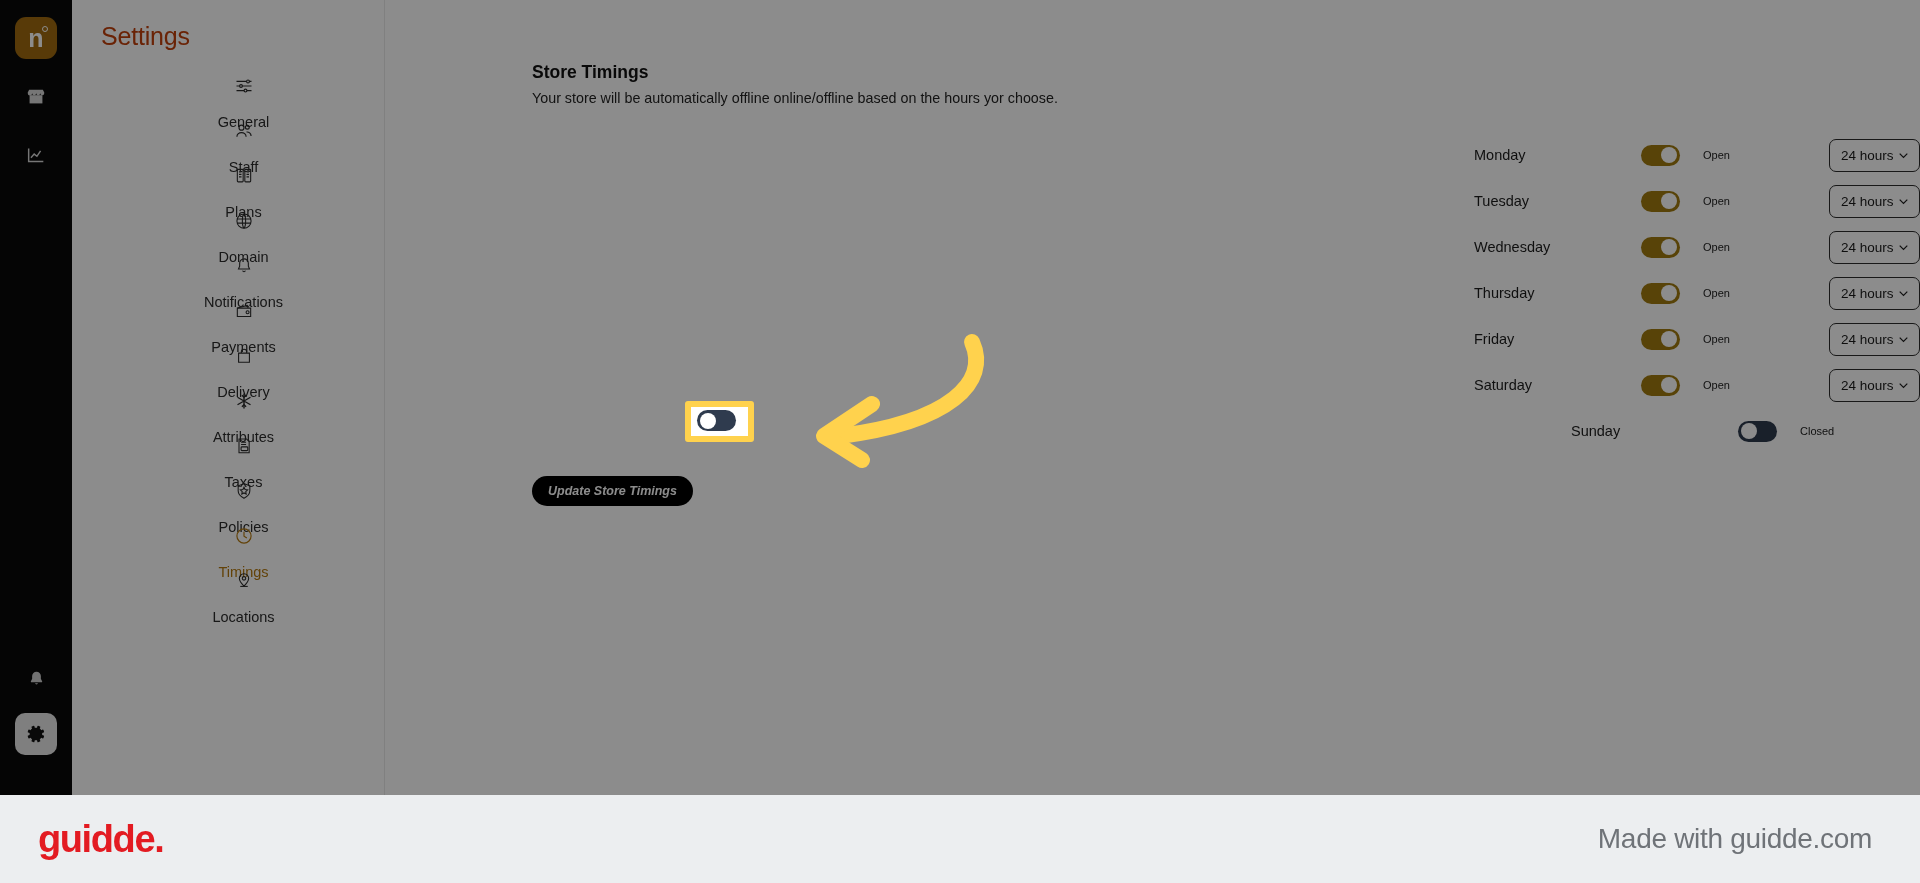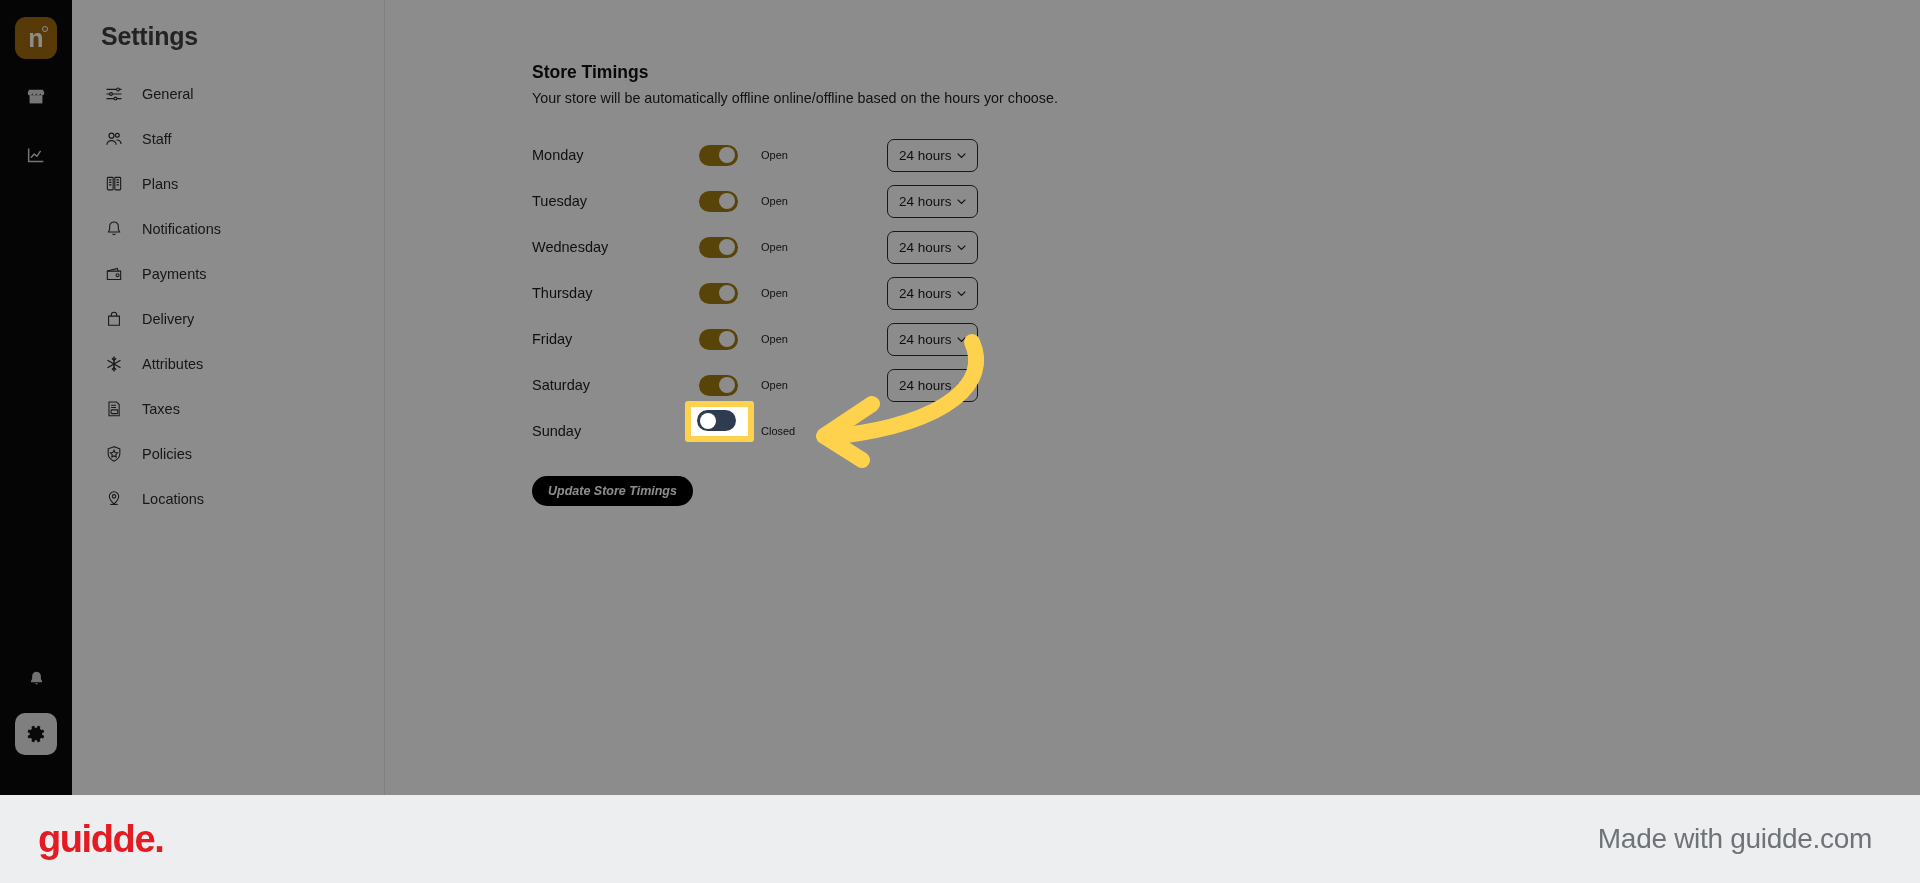--- a/index.html
+++ b/index.html
@@ -58,42 +58,42 @@
     color: #111;
   }
 
   
   .sidebar {
     position: absolute; left: 72px; top: 0; width: 313px; height: 795px;
     background: #ffffff;
     border-right: 1px solid #e9e9e9;
   }
   .sidebar-title {
-    font-size: 25px; font-weight: 700; color: #404040;
+    font-size: 25px; font-weight: 400; color: #c2410c;
     margin: 22px 0 0 29px; letter-spacing: -0.2px;
   }
   .nav { margin-top: 24px; }
   .nav-item {
     display: flex; align-items: center; gap: 18px;
     height: 38px; padding-left: 31px; margin-bottom: 7px;
-    color: #2c2c2c; font-size: 14.5px;
+    color: #2c2c2c; font-size: 14.5px; flex-direction: column;
   }
   .nav-item.active { color: #b4790f; }
   .nav-icon { width: 21px; height: 21px; display: flex; align-items: center; justify-content: center; flex: 0 0 21px; }
   .nav-icon svg { display: block; }
 
   
   .main { position: absolute; left: 385px; top: 0; right: 0; height: 795px; background: #fff; }
   .content { padding: 62px 0 0 147px; }
   .sec-title { font-size: 17.5px; font-weight: 700; color: #111; }
   .sec-sub { font-size: 14.3px; color: #232323; margin-top: 7px; }
 
   .days { margin-top: 26px; }
   .day-row {
-    display: flex; align-items: center; height: 46px;
+    display: flex; align-items: center; height: 46px; justify-content: flex-end;
   }
   .day-name { width: 167px; font-size: 14.5px; color: #1d1d1d; }
   .toggle-cell { width: 60px; display: flex; align-items: center; }
   .toggle {
     width: 39px; height: 21px; border-radius: 11px;
     background: #a07a10; position: relative; flex: 0 0 39px;
   }
   .toggle .knob {
     position: absolute; top: 2.5px; left: 20px;
     width: 16px; height: 16px; border-radius: 50%; background: #fff;
@@ -219,20 +219,29 @@
           <span class="nav-icon">
             <svg width="20" height="20" viewBox="0 0 24 24" fill="none" stroke="currentColor" stroke-width="1.3">
               <rect x="4" y="4" width="7" height="15" rx="1"></rect>
                 <rect x="13" y="4" width="7" height="15" rx="1"></rect>
               <path d="M6 7h3M6 10h3M6 13h3M15 7h3M15 10h3M15 13h3"></path>
             </svg>
           </span>
           <span>Plans</span>
         </div>
 
+        <div class="nav-item">
+          <span class="nav-icon">
+            <svg width="20" height="20" viewBox="0 0 24 24" fill="none" stroke="currentColor" stroke-width="1.3">
+              <circle cx="12" cy="12" r="8.5"></circle>
+              <path d="M12 3.5c-2.6 2.3-2.6 14.7 0 17M12 3.5c2.6 2.3 2.6 14.7 0 17M3.8 9.5h16.4M3.8 14.5h16.4"></path>
+            </svg>
+          </span>
+          <span>Domain</span>
+        </div>
 
         <div class="nav-item">
           <span class="nav-icon">
             <svg width="20" height="20" viewBox="0 0 24 24" fill="none" stroke="currentColor" stroke-width="1.3">
               <path d="M12 3.5a5.2 5.2 0 0 0-5.2 5.2v3.6L5.4 15.5h13.2l-1.4-3.2V8.7A5.2 5.2 0 0 0 12 3.5z"></path>
               <path d="M10.3 17.6a1.8 1.8 0 0 0 3.4 0"></path>
             </svg>
           </span>
           <span>Notifications</span>
         </div>
@@ -282,20 +291,29 @@
         <div class="nav-item">
           <span class="nav-icon">
             <svg width="20" height="20" viewBox="0 0 24 24" fill="none" stroke="currentColor" stroke-width="1.3">
               <path d="M12 3.2L5 5.8v6c0 4 3 7 7 9 4-2 7-5 7-9v-6z"></path>
               <path d="M12 7.5l1.3 2.7 3 .4-2.2 2.1.5 3-2.6-1.4-2.6 1.4.5-3L7.7 10.6l3-.4z"></path>
             </svg>
           </span>
           <span>Policies</span>
         </div>
 
+        <div class="nav-item active">
+          <span class="nav-icon">
+            <svg width="20" height="20" viewBox="0 0 24 24" fill="none" stroke="currentColor" stroke-width="1.4">
+              <circle cx="12" cy="12" r="8.5"></circle>
+                <path d="M12 7v5.3l3.4 2"></path>
+            </svg>
+          </span>
+          <span>Timings</span>
+        </div>
 
         <div class="nav-item">
           <span class="nav-icon">
             <svg width="20" height="20" viewBox="0 0 24 24" fill="none" stroke="currentColor" stroke-width="1.3">
               <path d="M12 3.2A5.6 5.6 0 0 0 6.4 8.8c0 4 5.6 9.4 5.6 9.4s5.6-5.4 5.6-9.4A5.6 5.6 0 0 0 12 3.2z"></path>
               <circle cx="12" cy="8.8" r="2.1"></circle>
               <path d="M7.5 18.5h9"></path>
             </svg>
           </span>
           <span>Locations</span>

